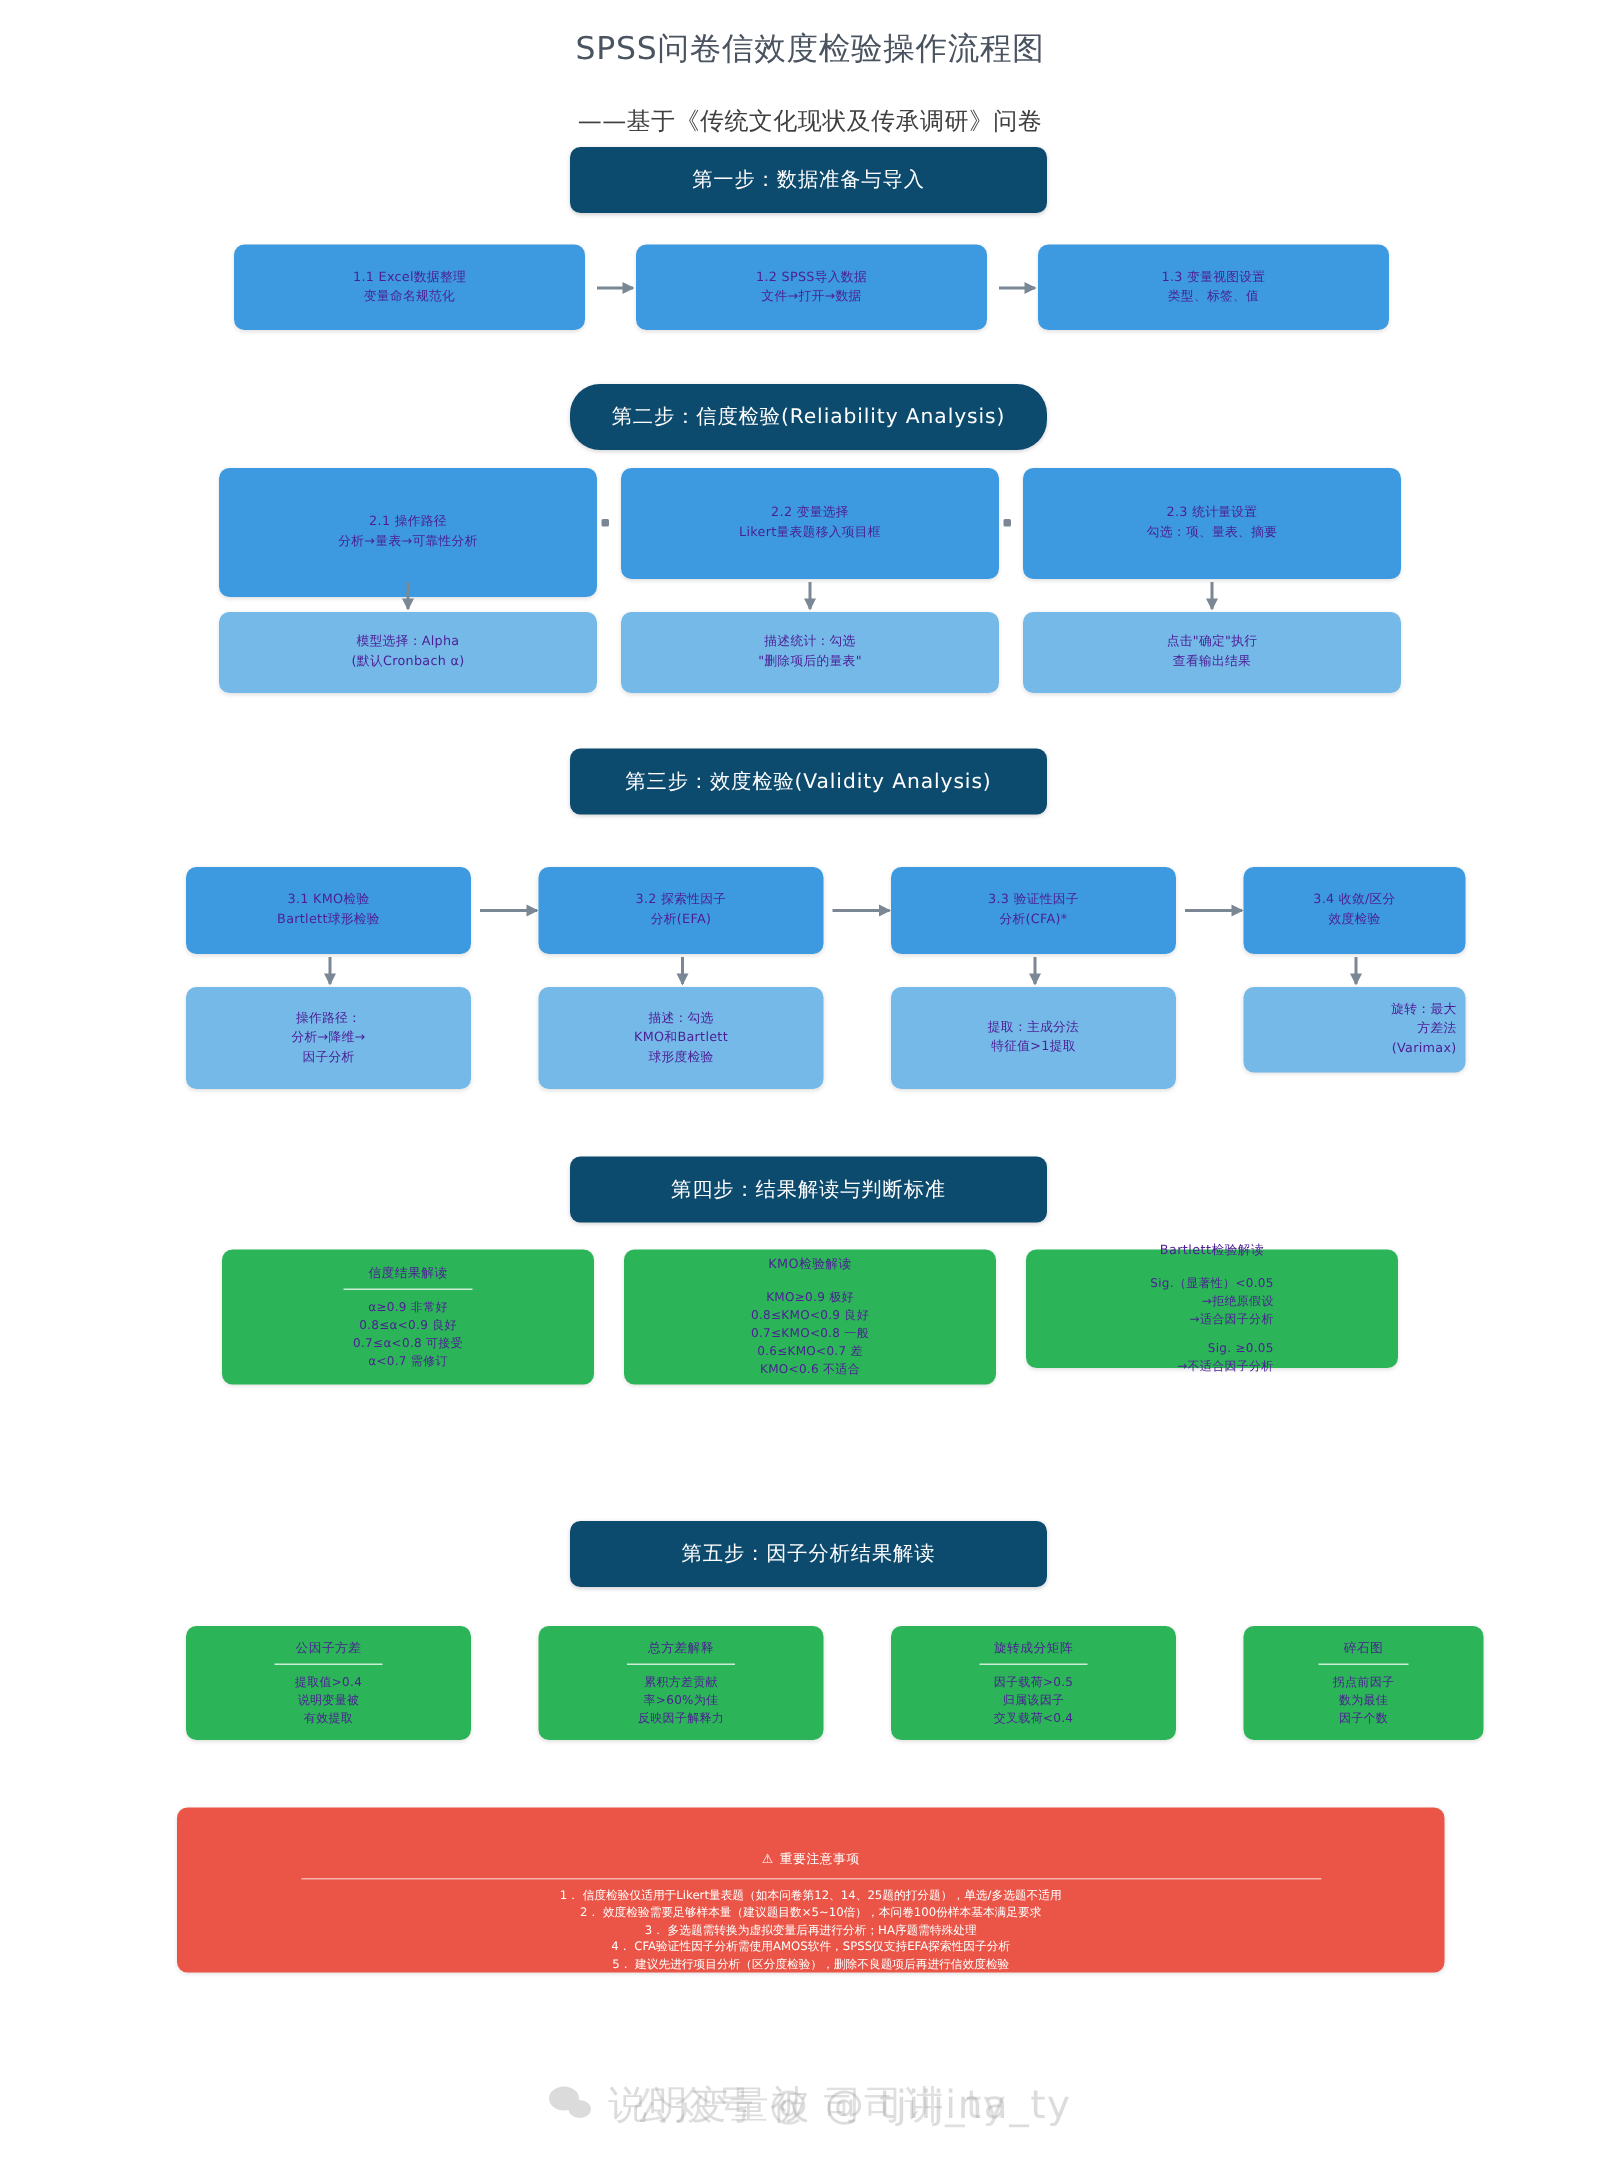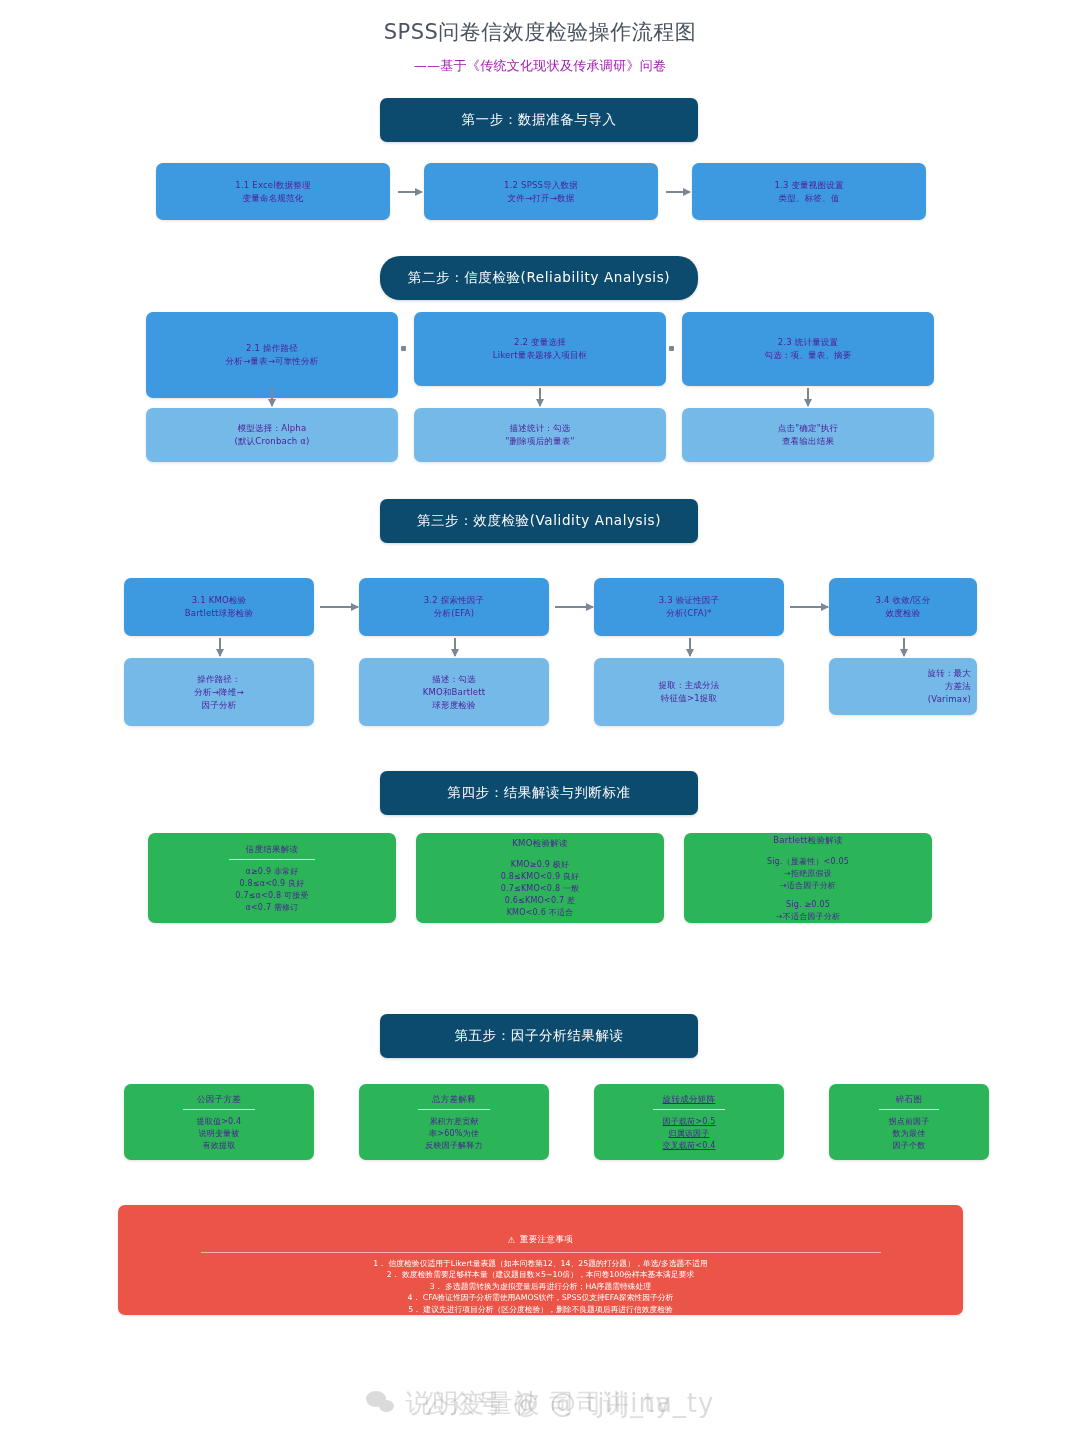--- a/index.html
+++ b/index.html
@@ -27,23 +27,23 @@
     width: 1080px;
     text-align: center;
   }
   .main-title {
     font-size: 21px;
     color: #4a5360;
     letter-spacing: 0.5px;
     font-weight: 400;
   }
   .sub-title {
-    margin-top: 11px;
-    font-size: 13px;
-    color: #a21caf;
+    margin-top: 25px;
+    font-size: 16px;
+    color: #404040;
     letter-spacing: 0.3px;
   }
 
   
   .sec-header {
     position: absolute;
     background: #0c4a6e;
     color: #ffffff;
     border-radius: 7px;
     display: flex;
@@ -341,21 +341,21 @@
     <div class="card-rule"></div>
     <div class="card-body">
       <div class="ln">KMO≥0.9 极好</div>
       <div class="ln">0.8≤KMO&lt;0.9 良好</div>
       <div class="ln">0.7≤KMO&lt;0.8 一般</div>
       <div class="ln">0.6≤KMO&lt;0.7 差</div>
       <div class="ln">KMO&lt;0.6 不适合</div>
     </div>
   </div>
 
-  <div class="box green" style="left:684px; top:833px; width:248px; height:90px;">
+  <div class="box green" style="left:684px; top:833px; width:248px; height:79px;text-align:right;">
     <div class="card-head">Bartlett检验解读</div>
     <div class="card-rule"></div>
     <div class="card-body">
       <div class="ln">Sig.（显著性）&lt;0.05</div>
       <div class="ln">→拒绝原假设</div>
       <div class="ln">→适合因子分析</div>
       <div class="card-gap"></div>
       <div class="ln">Sig. ≥0.05</div>
       <div class="ln">→不适合因子分析</div>
     </div>
@@ -376,21 +376,21 @@
   <div class="box green" style="left:359px; top:1084px; width:190px; height:76px;">
     <div class="card-head">总方差解释</div>
     <div class="card-rule" style="width:72px;"></div>
     <div class="card-body">
       <div class="ln">累积方差贡献</div>
       <div class="ln">率&gt;60%为佳</div>
       <div class="ln">反映因子解释力</div>
     </div>
   </div>
 
-  <div class="box green" style="left:594px; top:1084px; width:190px; height:76px;text-decoration:underline;">
+  <div class="box green" style="left:594px; top:1084px; width:190px; height:76px;">
     <div class="card-head">旋转成分矩阵</div>
     <div class="card-rule" style="width:72px;"></div>
     <div class="card-body">
       <div class="ln">因子载荷&gt;0.5</div>
       <div class="ln">归属该因子</div>
       <div class="ln">交叉载荷&lt;0.4</div>
     </div>
   </div>
 
   <div class="box green" style="left:829px; top:1084px; width:160px; height:76px;">

